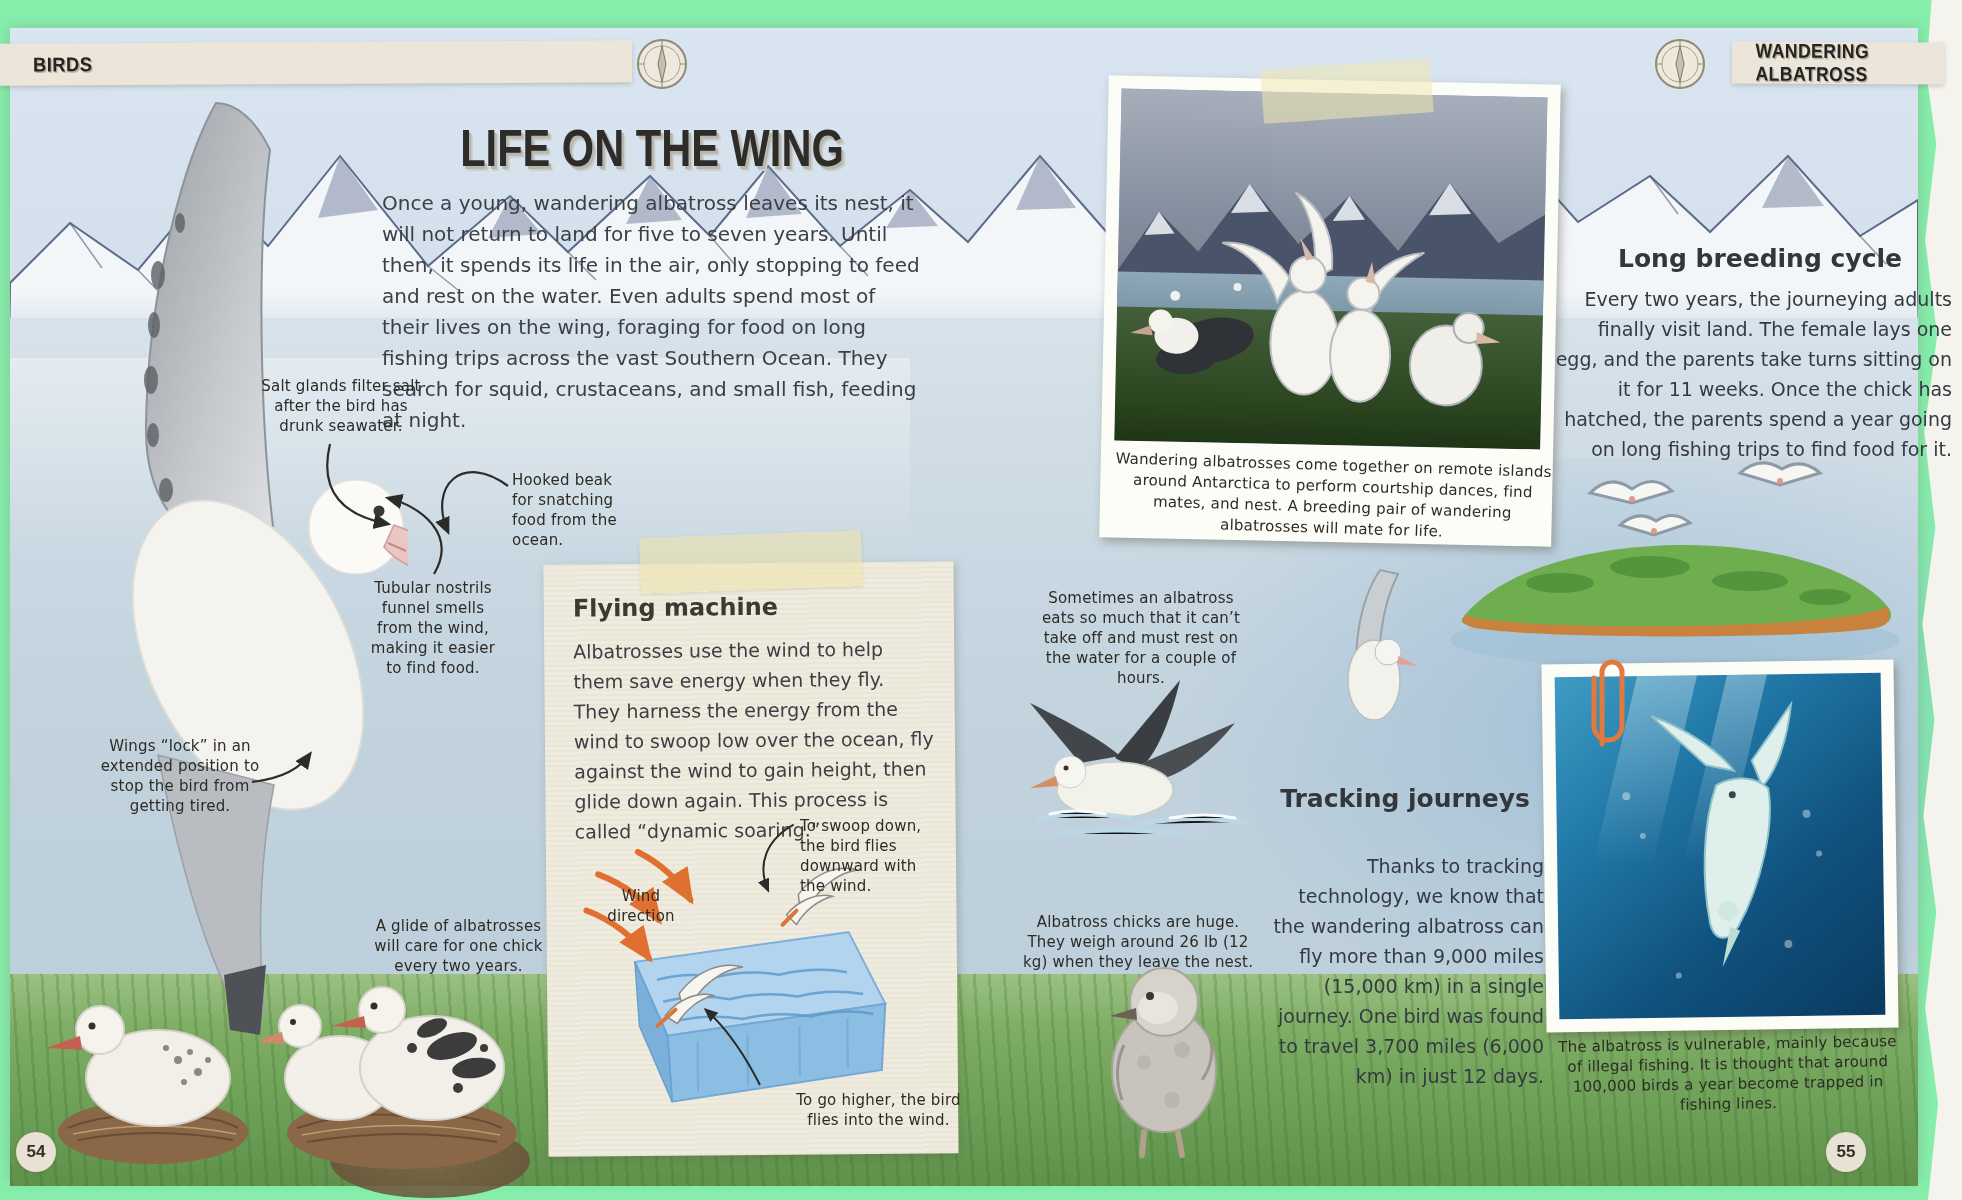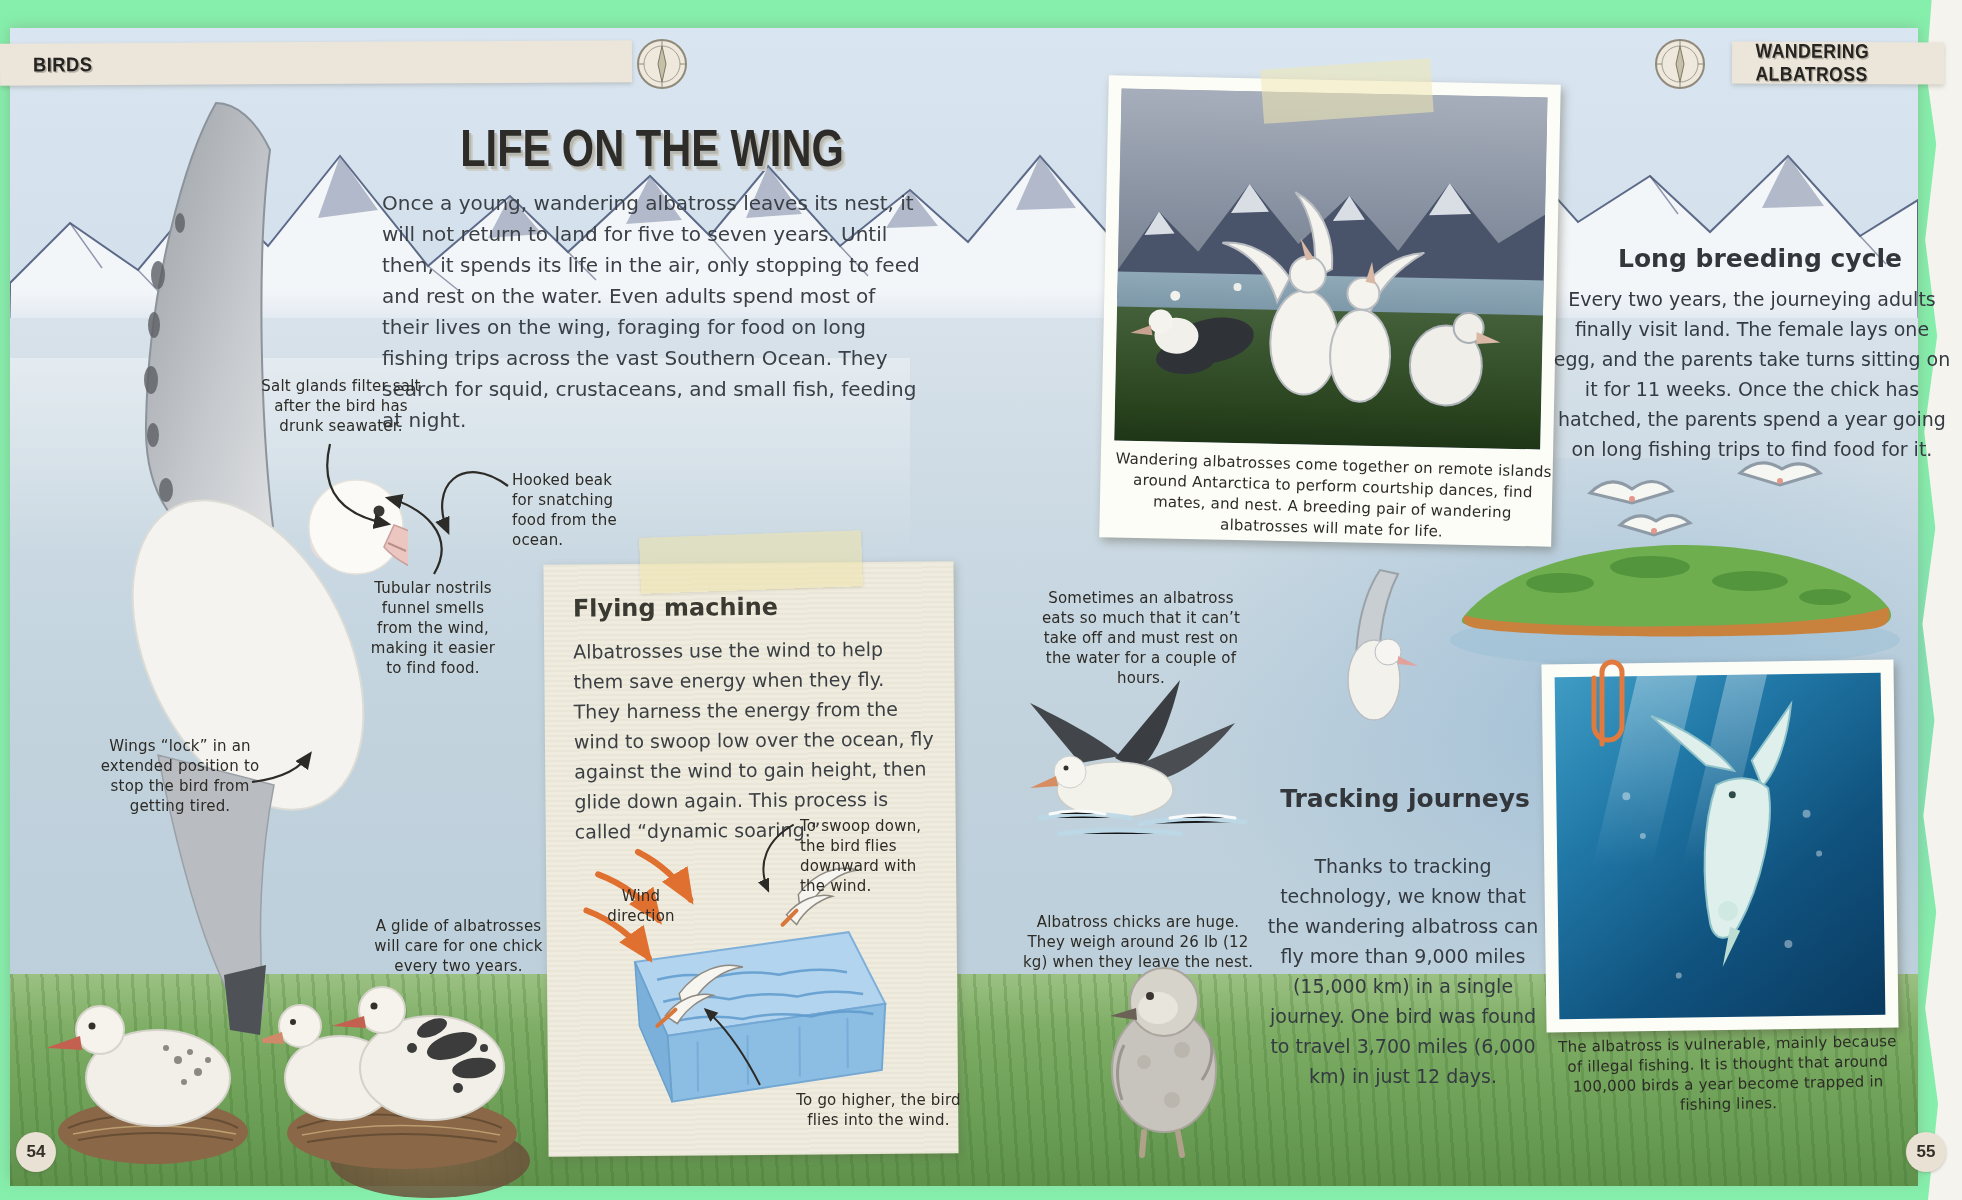--- a/index.html
+++ b/index.html
@@ -71,38 +71,38 @@
   .frame-dance{left:1104px;top:80px;width:452px;height:462px;padding:13px;transform:rotate(1.2deg);}
   .photo-dance{position:relative;width:100%;height:352px;overflow:hidden;background:#8f98a7;}
   .pd-sky{position:absolute;left:0;top:0;width:100%;height:52%;background:linear-gradient(#a7aebb,#848e9e 70%,#79838f);}
   .pd-water{position:absolute;left:0;top:52%;width:100%;height:11%;background:linear-gradient(#8fa9b8,#7b96a6);}
   .pd-grass{position:absolute;left:0;top:62%;width:100%;height:38%;background:linear-gradient(#44603a,#2a451f 70%,#1f3517);}
   .pd-mountains{position:absolute;left:0;top:18%;width:100%;height:42%;}
   .pd-birds{position:absolute;left:0;top:0;width:100%;height:100%;}
   .dance-caption{margin-top:10px;font-size:15px;line-height:21px;color:#2d2b26;text-align:center;transform:rotate(.6deg);}
   
   .sechead{position:absolute;font-size:25px;font-weight:bold;color:#33373b;text-align:center;z-index:5;}
-  .secbody{position:absolute;font-size:19px;line-height:30px;color:#343a41;text-align:center;z-index:5;}
+  .secbody{position:absolute;font-size:19px;line-height:30px;color:#343a41;text-align:right;z-index:5;}
   .head-breeding{left:1600px;top:244px;width:320px;}
   .body-breeding{left:1552px;top:284px;width:400px;}
   .head-tracking{left:1280px;top:784px;width:250px;}
   .body-tracking{left:1262px;top:822px;width:282px;margin-top:29px;}
   
   .frame-under{left:1544px;top:662px;width:352px;height:368px;padding:13px;transform:rotate(-.8deg);z-index:4;}
   .photo-under{position:relative;width:100%;height:100%;overflow:hidden;
        background:linear-gradient(140deg,#3f9cc4 0%,#2179a8 30%,#10527e 65%,#0a3a60 100%);}
   .ray{position:absolute;top:-10px;width:60px;height:200px;background:linear-gradient(rgba(255,255,255,.35),rgba(255,255,255,0));
        transform:skewX(-14deg);}
   .caption-under{left:1552px;top:1034px;width:352px;transform:rotate(-1deg);text-align:center;}
   .paperclip{position:absolute;left:1588px;top:648px;width:44px;height:104px;z-index:7;}
   
   .pagenum{position:absolute;width:40px;height:40px;border-radius:50%;background:#e9e1d3;z-index:9;
        display:flex;align-items:center;justify-content:center;font-family:"Liberation Sans",sans-serif;
        font-weight:bold;font-size:17px;color:#33302a;box-shadow:0 1px 3px rgba(90,85,70,.3);}
-  .pn-left{left:16px;top:1132px;} .pn-right{left:1906px;top:1132px;}
+  .pn-left{left:16px;top:1132px;} .pn-right{left:1826px;top:1132px;}
   
   .art{position:absolute;z-index:3;pointer-events:none;}
   .arrows-overlay{position:absolute;inset:0;z-index:7;pointer-events:none;}
 </style>
 </head>
 <body>
 
 <div id="stage">
 
   <div id="scene">

